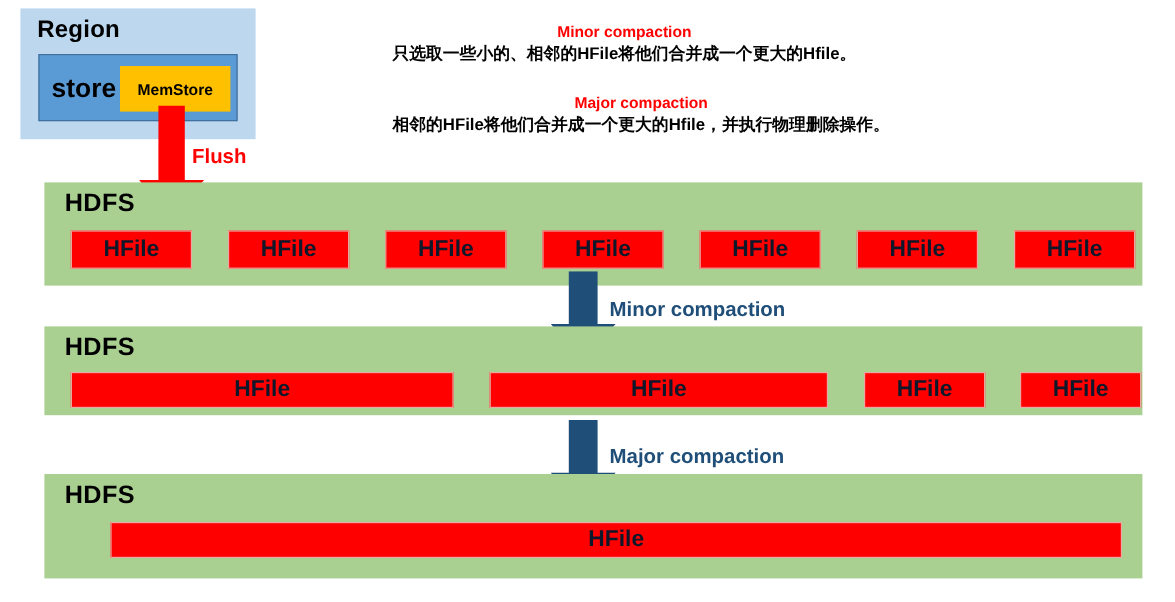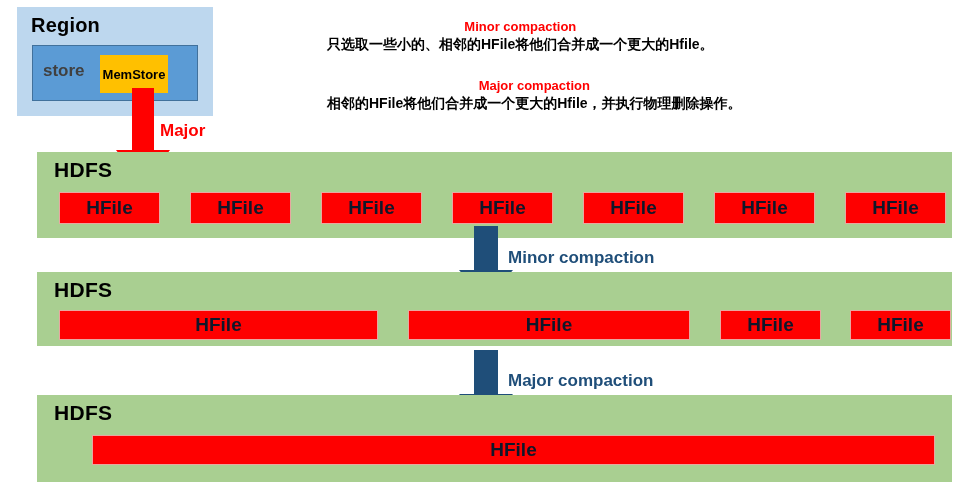--- a/index.html
+++ b/index.html
@@ -45,29 +45,29 @@
     width: 166px;
     height: 56px;
     background: #5b9bd5;
     border: 1px solid #41719c;
     box-sizing: border-box;
   }
   .store-label {
     position: absolute;
     left: 10px;
     top: 15px;
-    font-size: 17px;
-    font-weight: bold;
-    color: #404040;
+    font-size: 22px;
+    font-weight: bold;
+    color: #000000;
   }
   .memstore-box {
     position: absolute;
     left: 67px;
     top: 9px;
-    width: 68px;
+    width: 92px;
     height: 38px;
     background: #ffc000;
     display: flex;
     align-items: center;
     justify-content: center;
     font-size: 13px;
     font-weight: bold;
     color: #000000;
     box-sizing: border-box;
   }
@@ -154,21 +154,21 @@
       <div class="store-label">store</div>
       <div class="memstore-box">MemStore</div>
     </div>
   </div>
 
   <div class="arrow" style="left:115px; top:88px;">
     <svg width="56" height="98" viewBox="0 0 56 98">
       <polygon points="17,0 39,0 39,62 55,62 28,97 1,62 17,62" fill="#ff0000"></polygon>
     </svg>
   </div>
-  <div class="flush-label">Major</div>
+  <div class="flush-label">Flush</div>
 
   <div class="annot" style="left:327px; top:18px;">
     <div class="annot-title">Minor compaction</div>
     <div class="annot-body">只选取一些小的、相邻的HFile将他们合并成一个更大的Hfile。</div>
   </div>
 
   <div class="annot" style="left:327px; top:77px;">
     <div class="annot-title">Major compaction</div>
     <div class="annot-body">相邻的HFile将他们合并成一个更大的Hfile，并执行物理删除操作。</div>
   </div>

